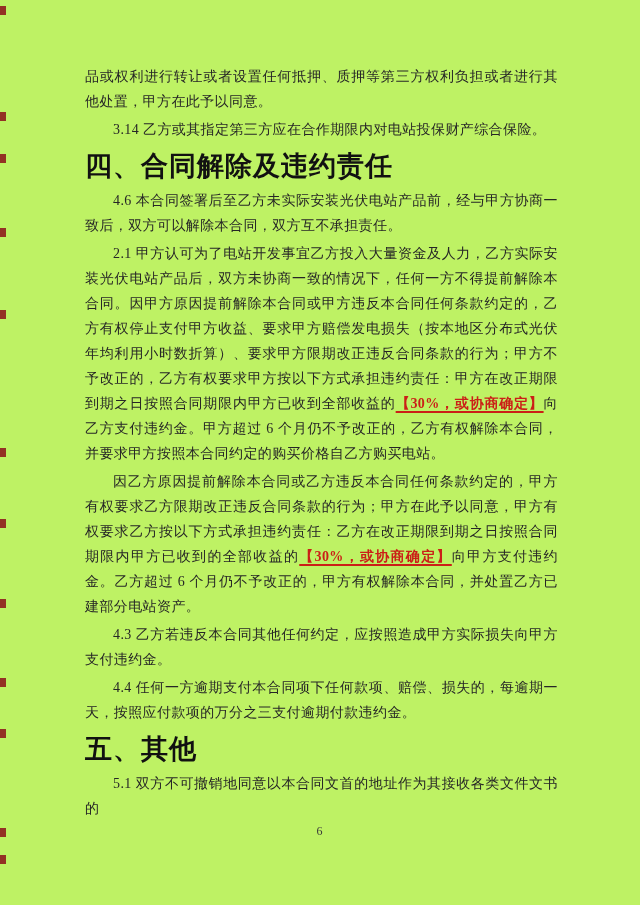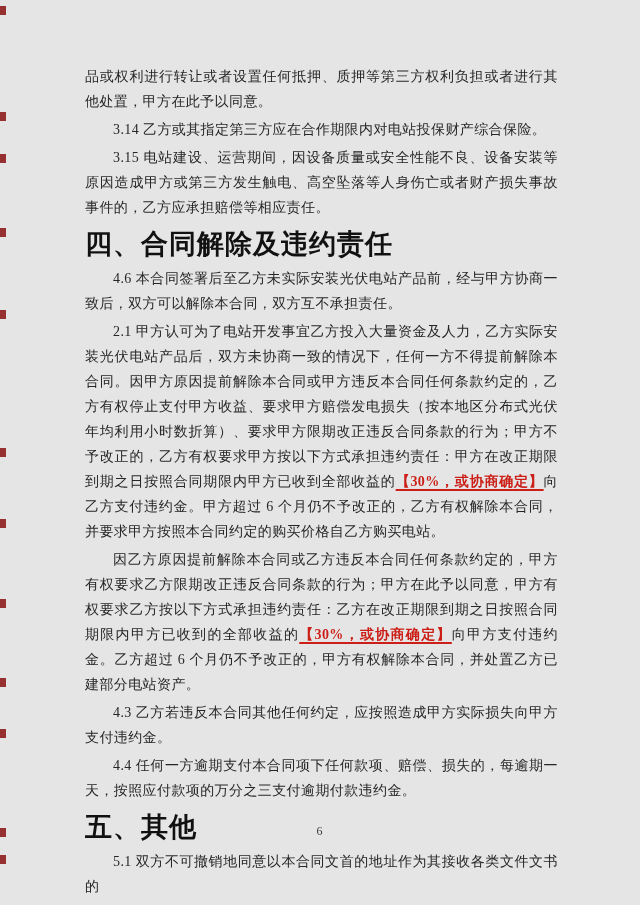--- a/index.html
+++ b/index.html
@@ -11,21 +11,21 @@
     height: 905px;
     background: #ffffff;
     position: relative;
     overflow: hidden;
     font-family: "Liberation Serif", "DejaVu Serif", serif;
     color: #252525;
   }
   .page {
     position: absolute;
     inset: 0;
-    background: #e5e5e5;
+    background: #bef264;
   }
   
   .doc {
     position: absolute;
     left: 85px;
     top: 64px;
     width: 473px;
   }
   .body-p {
     margin: 0 0 3px 0;
@@ -89,21 +89,20 @@
       <div class="edge-mark" style="top: 519px;"></div>
       <div class="edge-mark" style="top: 599px;"></div>
       <div class="edge-mark" style="top: 678px;"></div>
       <div class="edge-mark" style="top: 729px;"></div>
       <div class="edge-mark" style="top: 828px;"></div>
       <div class="edge-mark" style="top: 855px;"></div>
     </div>
   <main class="doc" id="doc">
       <p class="body-p"><span>品或权利进行转让或者设置任何抵押、质押等第三方权利负担或者进行其他处置，甲方在此予以同意。</span></p>
       <p class="body-p indent"><span>3.14 乙方或其指定第三方应在合作期限内对电站投保财产综合保险。</span></p>
-      <p class="body-p indent"><span>3.15 电站建设、运营期间，因设备质量或安全性能不良、设备安装等原因造成甲方或第三方发生触电、高空坠落等人身伤亡或者财产损失事故事件的，乙方应承担赔偿等相应责任。</span></p>
       <h2 class="section-h">四、合同解除及违约责任</h2>
       <p class="body-p indent"><span>4.6 本合同签署后至乙方未实际安装光伏电站产品前，经与甲方协商一致后，双方可以解除本合同，双方互不承担责任。</span></p>
       <p class="body-p indent"><span>2.1 甲方认可为了电站开发事宜乙方投入大量资金及人力，乙方实际安装光伏电站产品后，双方未协商一致的情况下，任何一方不得提前解除本合同。因甲方原因提前解除本合同或甲方违反本合同任何条款约定的，乙方有权停止支付甲方收益、要求甲方赔偿发电损失（按本地区分布式光伏年均利用小时数折算）、要求甲方限期改正违反合同条款的行为；甲方不予改正的，乙方有权要求甲方按以下方式承担违约责任：甲方在改正期限到期之日按照合同期限内甲方已收到全部收益的</span><span class="hl-red">【30%，或协商确定】</span><span>向乙方支付违约金。甲方超过 6 个月仍不予改正的，乙方有权解除本合同，并要求甲方按照本合同约定的购买价格自乙方购买电站。</span></p>
       <p class="body-p indent"><span>因乙方原因提前解除本合同或乙方违反本合同任何条款约定的，甲方有权要求乙方限期改正违反合同条款的行为；甲方在此予以同意，甲方有权要求乙方按以下方式承担违约责任：乙方在改正期限到期之日按照合同期限内甲方已收到的全部收益的</span><span class="hl-red">【30%，或协商确定】</span><span>向甲方支付违约金。乙方超过 6 个月仍不予改正的，甲方有权解除本合同，并处置乙方已建部分电站资产。</span></p>
       <p class="body-p indent"><span>4.3 乙方若违反本合同其他任何约定，应按照造成甲方实际损失向甲方支付违约金。</span></p>
       <p class="body-p indent"><span>4.4 任何一方逾期支付本合同项下任何款项、赔偿、损失的，每逾期一天，按照应付款项的万分之三支付逾期付款违约金。</span></p>
       <h2 class="section-h">五、其他</h2>
       <p class="body-p indent"><span>5.1 双方不可撤销地同意以本合同文首的地址作为其接收各类文件文书的</span></p>
     </main>
   <div class="page-number">6</div>

